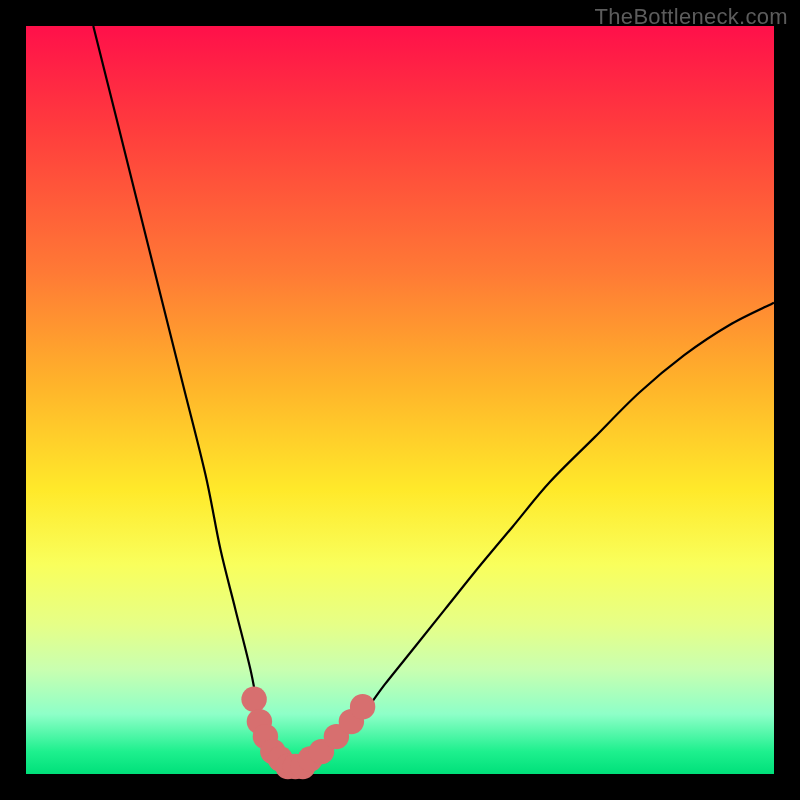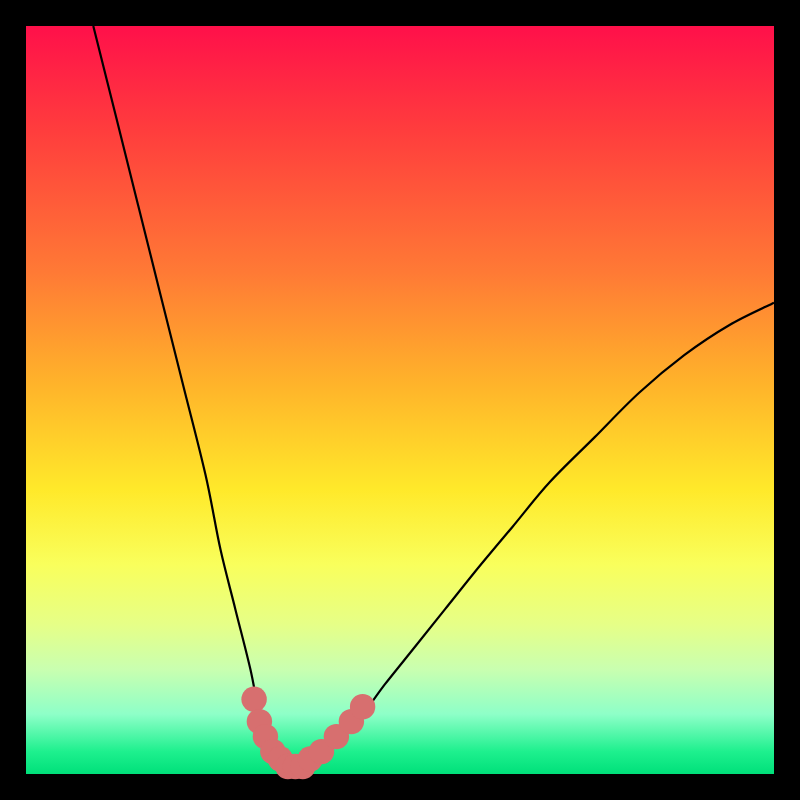--- a/index.html
+++ b/index.html
@@ -76,13 +76,14 @@
           <circle cx="269.3" cy="740.5" r="12.7" fill="#d76f6f"></circle>
           <circle cx="276.8" cy="740.5" r="12.7" fill="#d76f6f"></circle>
           <circle cx="284.2" cy="733.0" r="12.7" fill="#d76f6f"></circle>
           <circle cx="295.5" cy="725.6" r="12.7" fill="#d76f6f"></circle>
           <circle cx="310.4" cy="710.6" r="12.7" fill="#d76f6f"></circle>
           <circle cx="325.4" cy="695.6" r="12.7" fill="#d76f6f"></circle>
           <circle cx="336.6" cy="680.7" r="12.7" fill="#d76f6f"></circle>
         </g>
     </svg>
   </div>
+  <div class="watermark">TheBottleneck.com</div>
 </div>
 
 </body></html>

